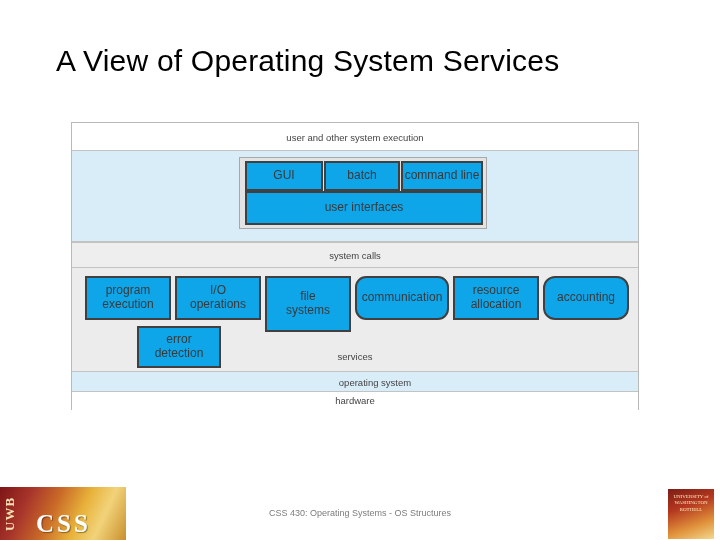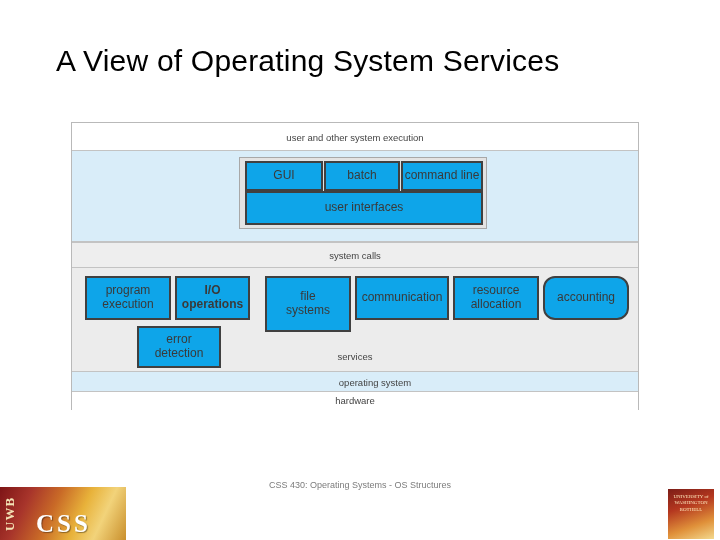--- a/index.html
+++ b/index.html
@@ -148,36 +148,36 @@
     border: 1px solid #a8a8a8;
     box-sizing: border-box;
   }
   #box-gui        { left: 173px; top: 38px;  width: 78px;  height: 30px; }
   #box-batch      { left: 252px; top: 38px;  width: 76px;  height: 30px; }
   #box-cmdline    { left: 329px; top: 38px;  width: 82px;  height: 30px; }
   #box-userifaces { left: 173px; top: 68px;  width: 238px; height: 34px; }
 
   
   #box-progexec   { left: 13px;  top: 153px; width: 86px;  height: 44px; }
-  #box-ioops      { left: 103px; top: 153px; width: 75px;  height: 44px; font-weight: bold; }
+  #box-ioops      { left: 103px; top: 153px; width: 86px;  height: 44px; }
   #box-filesys    { left: 193px; top: 153px; width: 86px;  height: 56px; }
-  #box-comm       { left: 283px; top: 153px; width: 94px;  height: 44px; }
+  #box-comm       { left: 283px; top: 153px; width: 94px;  height: 44px; border-radius: 11px; }
   #box-resalloc   { left: 381px; top: 153px; width: 86px;  height: 44px; }
   #box-accounting { left: 471px; top: 153px; width: 86px;  height: 44px; border-radius: 12px; }
 
   
   #box-errordet   { left: 65px;  top: 203px; width: 84px;  height: 42px; }
   #box-protection { left: 427px; top: 201px; width: 78px;  height: 48px; }
 
   
   #footer-text {
     position: absolute;
     left: 0;
     width: 720px;
-    top: 480px;
+    top: 508px;
     text-align: center;
     font-size: 9px;
     color: #7c7c7c;
     font-family: "Liberation Sans", sans-serif;
   }
   #slide-number {
     position: absolute;
     right: 44px;
     top: 507px;
     font-size: 10px;

